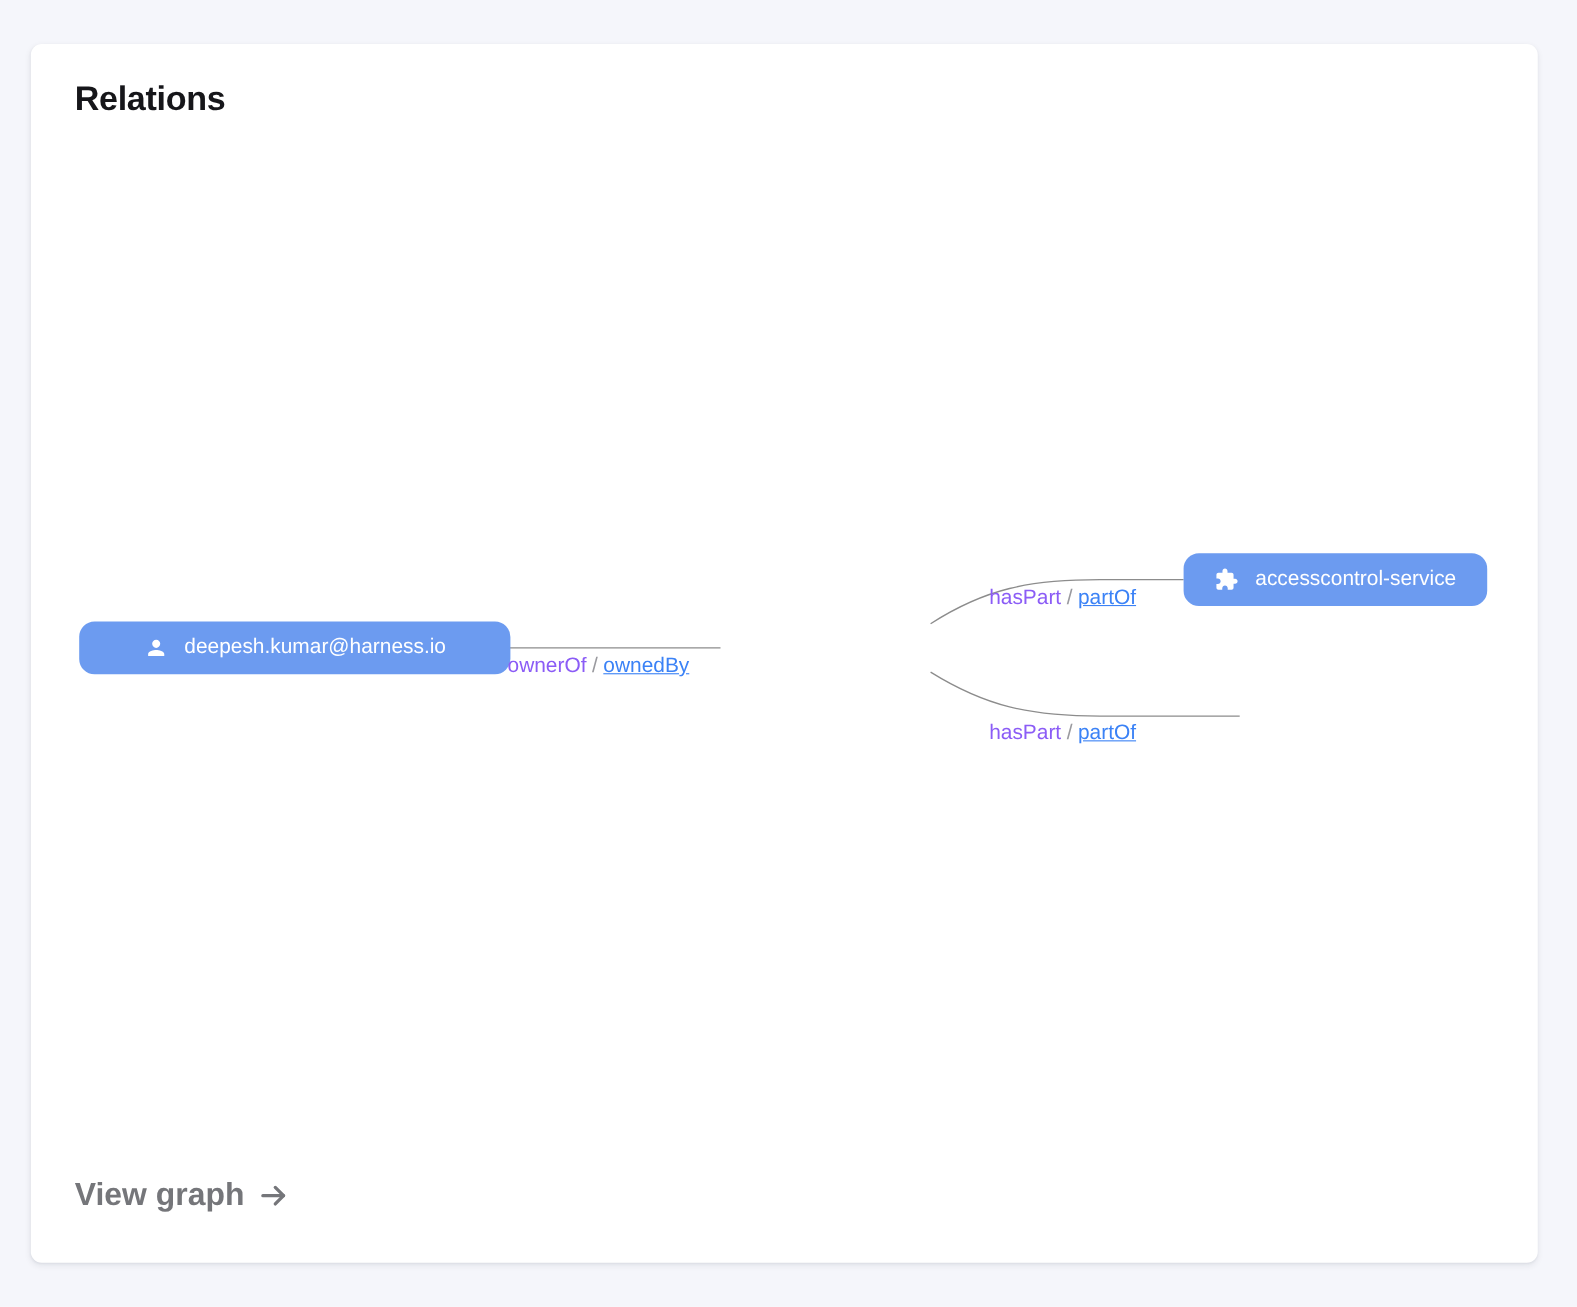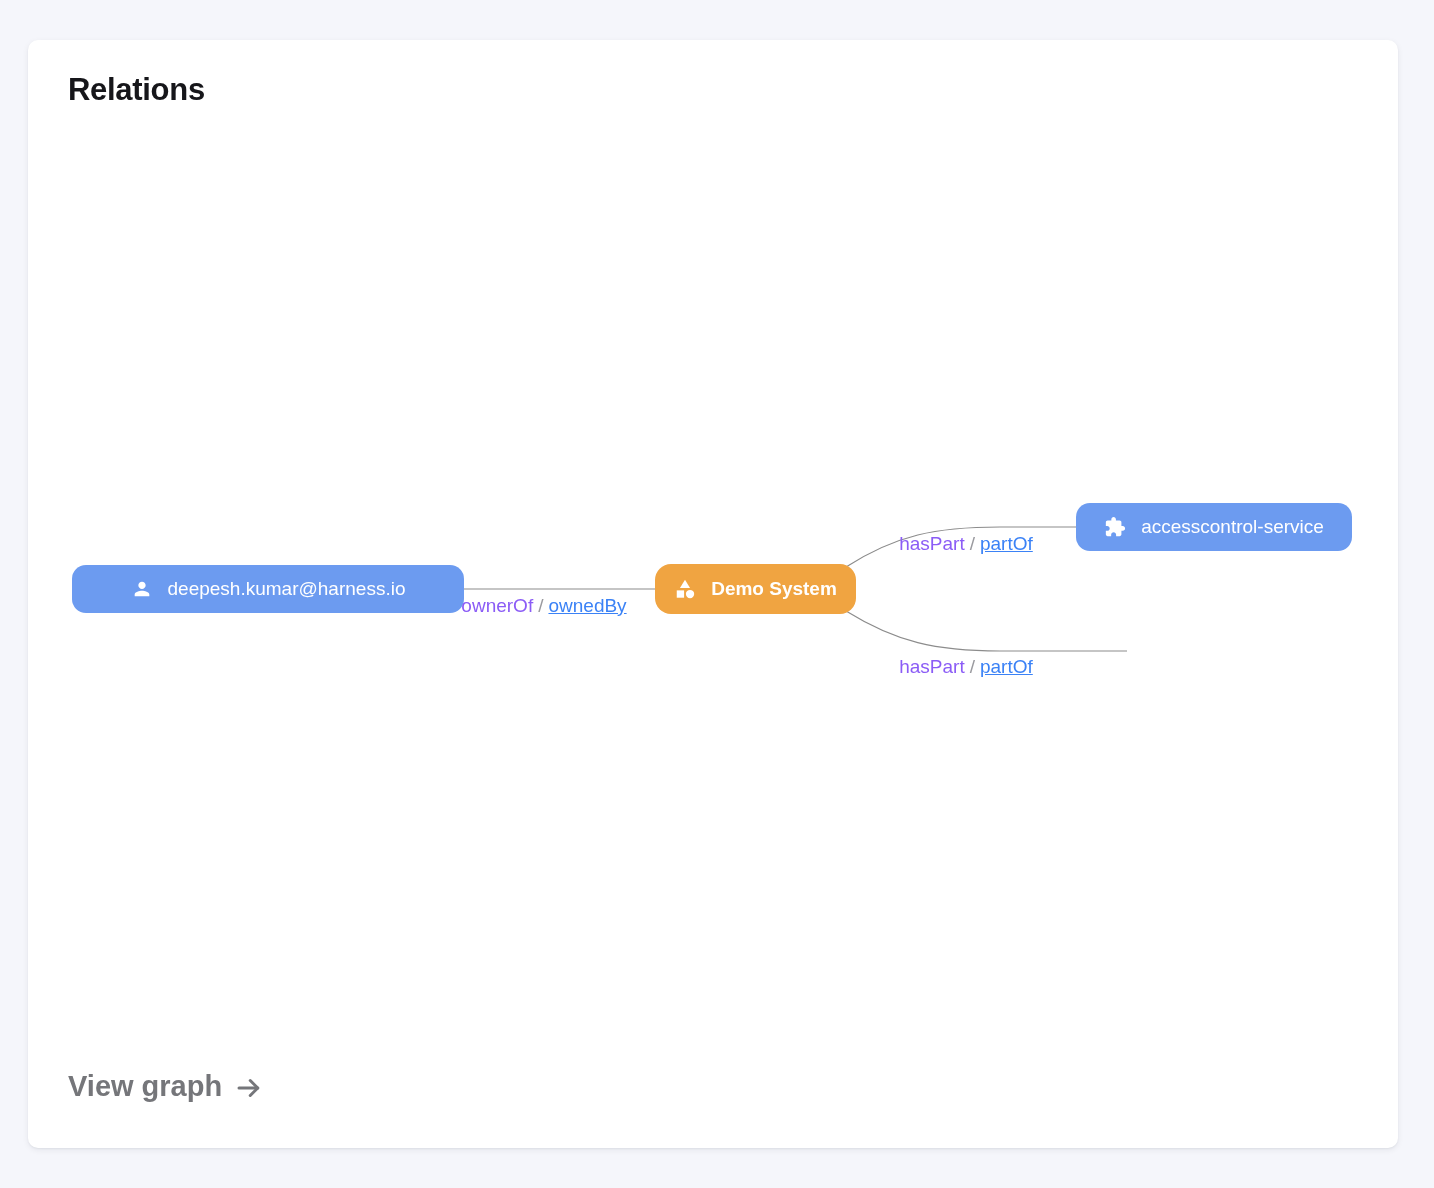--- a/index.html
+++ b/index.html
@@ -66,21 +66,21 @@
   .edge-label .ls { color:#9a9a9f; margin:0 5px; }
   .edge-label .lsec { color:#3b82f6;text-decoration:underline; }
   .label-owner { left:516px; top:555px; }
   .label-haspart-top { left:938px; top:493px; }
   .label-haspart-bottom { left:938px; top:616px; }
 
   .view-graph {
     position:absolute;
     left:40px; top:1030px;
     display:flex;
-    align-items:flex-end;
+    align-items:flex-start;
     gap:12px;
     font-size:29px;
     font-weight:700;
     color:#75767a;
     cursor:pointer;
     text-decoration:none;
   }
   .view-graph svg { display:block; margin-top:2px; }
 </style>
 </head>
@@ -100,30 +100,20 @@
 
     <div class="node node-blue node-user">
       <span>
         <svg width="22" height="22" viewBox="0 0 24 24" fill="#ffffff">
           <path d="M12 12c2.21 0 4-1.79 4-4s-1.79-4-4-4-4 1.79-4 4 1.79 4 4 4zm0 2c-2.67 0-8 1.34-8 4v2h16v-2c0-2.66-5.33-4-8-4z"></path>
         </svg>
       </span>
       <span>deepesh.kumar@harness.io</span>
     </div>
 
-    <div class="node node-orange node-system">
-      <span>
-        <svg width="22" height="22" viewBox="0 0 24 24" fill="#ffffff">
-          <path d="M12 2l-5.5 9h11z"></path>
-          <circle cx="17.5" cy="17.5" r="4.5"></circle>
-          <path d="M3 13.5h8v8H3z"></path>
-        </svg>
-      </span>
-      <span>Demo System</span>
-    </div>
 
     <div class="node node-blue node-service">
       <span>
         <svg width="22" height="22" viewBox="0 0 24 24" fill="#ffffff">
           <path d="M20.5 11H19V7c0-1.1-.9-2-2-2h-4V3.5C13 2.12 11.88 1 10.5 1S8 2.12 8 3.5V5H4c-1.1 0-1.99.9-1.99 2v3.8H3.5c1.49 0 2.7 1.21 2.7 2.7s-1.21 2.7-2.7 2.7H2V20c0 1.1.9 2 2 2h3.8v-1.5c0-1.49 1.21-2.7 2.7-2.7 1.49 0 2.7 1.21 2.7 2.7V22H17c1.1 0 2-.9 2-2v-4h1.5c1.38 0 2.5-1.12 2.5-2.5S21.88 11 20.5 11z"></path>
         </svg>
       </span>
       <span>accesscontrol-service</span>
     </div>
 

